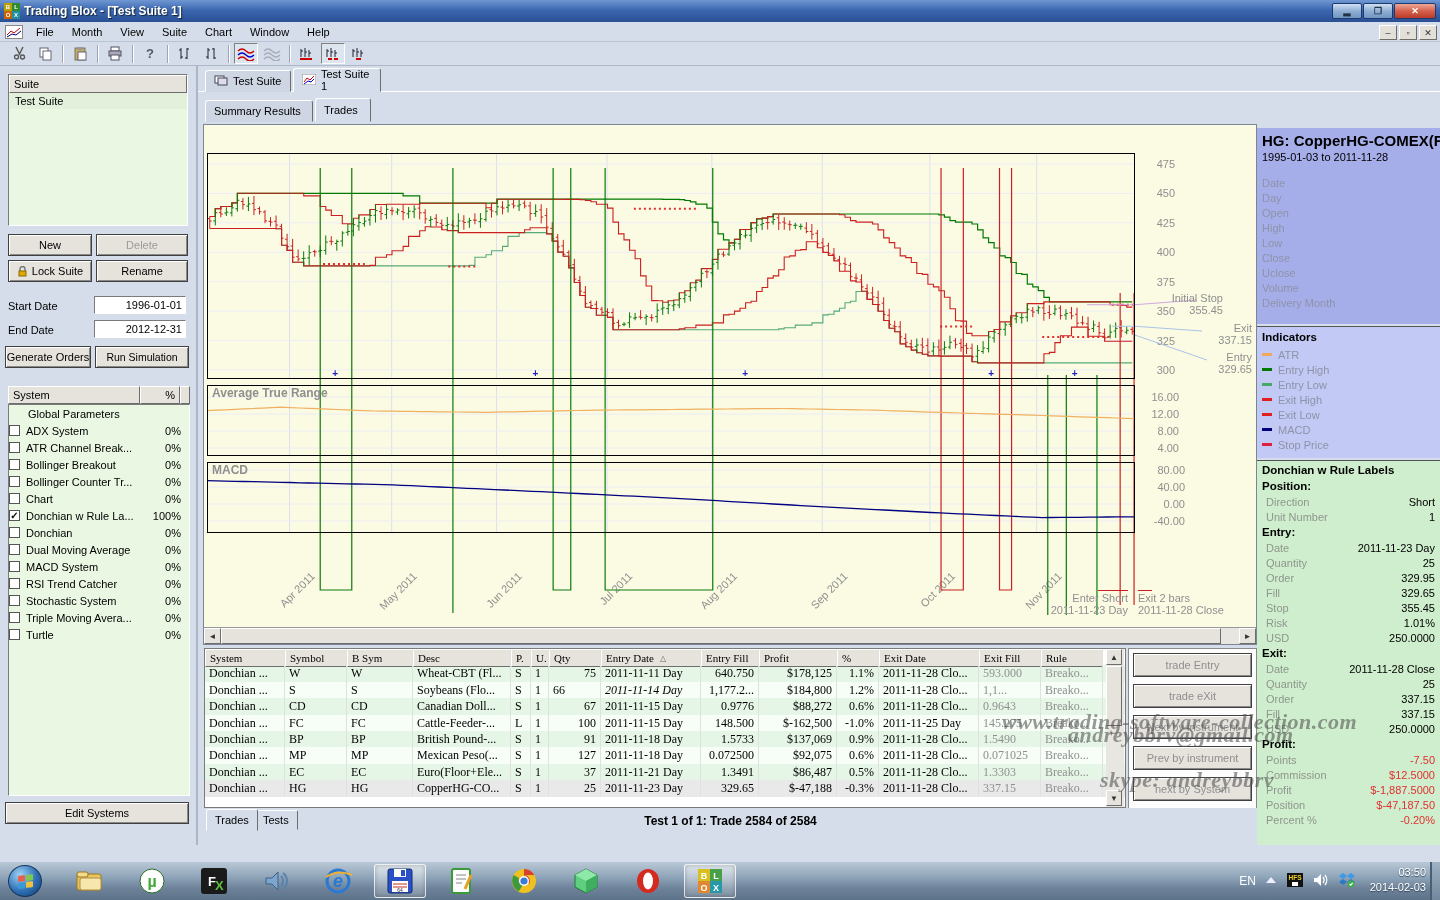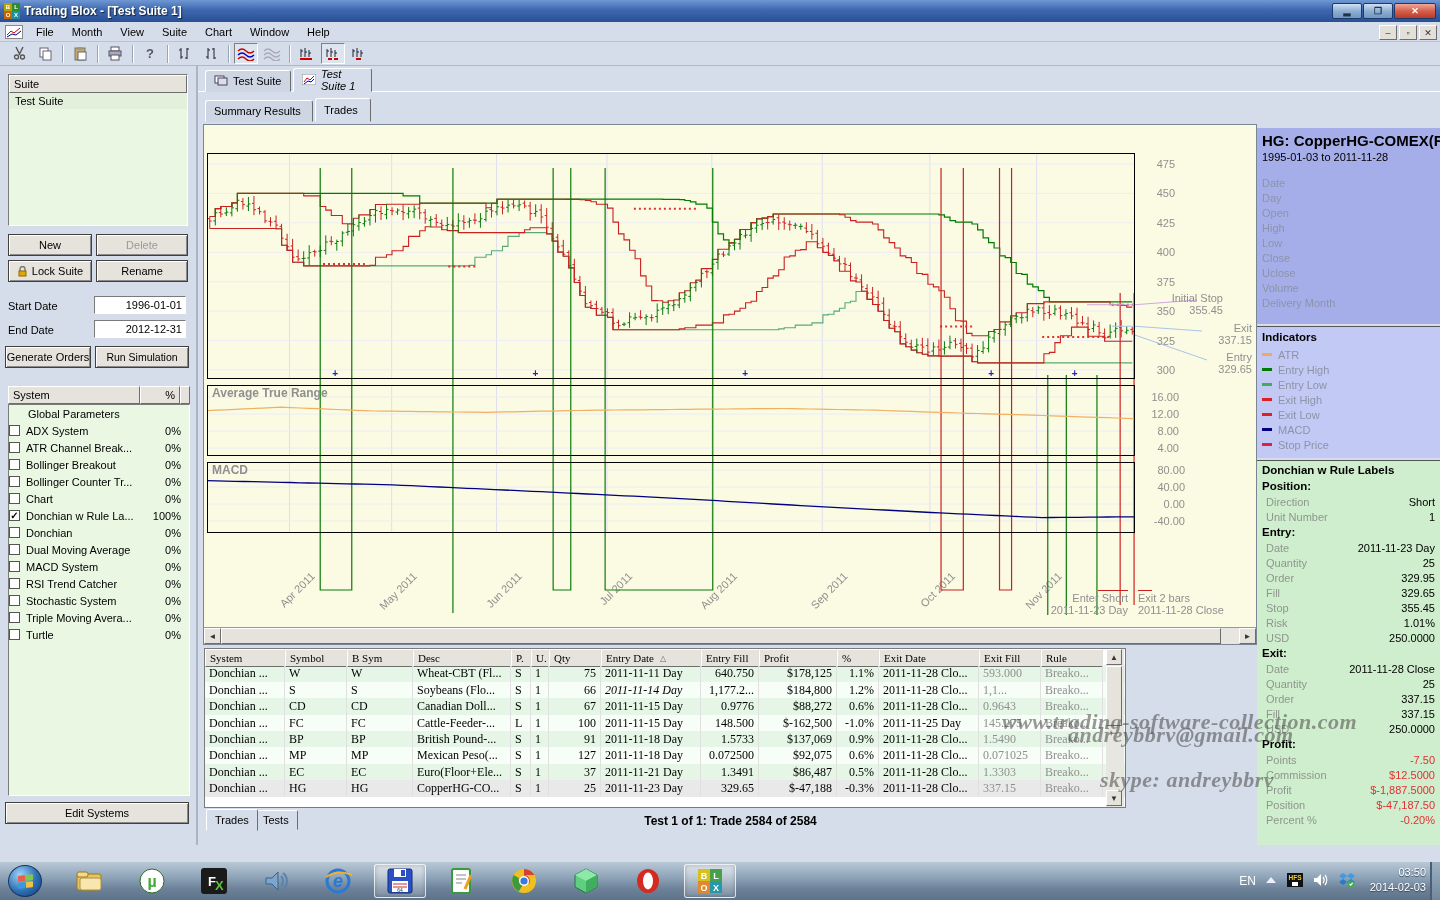--- a/index.html
+++ b/index.html
@@ -354,21 +354,21 @@
 
   <div class="abs tabline" style="left:198px;top:91px;width:1242px;"></div>
   <div id="main-tabs">
       <div class="tab" style="left: 205px; top: 70px; width: 86px;">
         <span style="margin-right: 5px;"><svg width="14" height="11" viewBox="0 0 14 11">
             <rect x="1" y="1" width="9" height="7" fill="#fff" stroke="#445"></rect>
             <rect x="4" y="3" width="9" height="7" fill="#dde" stroke="#445"></rect>
           </svg></span>
         <span>Test Suite</span>
       </div>
-      <div class="tab active" style="left: 293px; top: 68px; width: 79px; font-style: italic;">
+      <div class="tab active" style="left: 293px; top: 68px; width: 88px;">
         <span style="margin-right: 5px;"><svg width="14" height="11" viewBox="0 0 14 11">
             <rect x="0" y="0" width="14" height="11" fill="#fff" stroke="#888"></rect>
             <polyline points="2,8 5,4 8,6 12,2" stroke="#c00" fill="none"></polyline>
             <polyline points="2,10 6,7 9,8 12,5" stroke="#00c" fill="none"></polyline>
           </svg></span>
         <span>Test Suite 1</span>
       </div>
     </div>
   <div id="sub-tabs">
       <div class="tab" style="left: 205px; top: 100px; width: 108px;">Summary Results</div>
@@ -1186,21 +1186,21 @@
         <div class="tcell" style="width: 62px; line-height: 16px; color: rgb(143, 143, 143);">593.000</div>
         <div class="tcell" style="width: 62px; line-height: 16px; color: rgb(143, 143, 143);">Breako...</div>
       </div>
       <div class="trow" style="background: rgb(247, 253, 247);">
         <div class="tcell" style="width: 80px; line-height: 16px;">Donchian ...</div>
         <div class="tcell" style="width: 62px; line-height: 16px;">S</div>
         <div class="tcell" style="width: 66px; line-height: 16px;">S</div>
         <div class="tcell" style="width: 98px; line-height: 16px;">Soybeans (Flo...</div>
         <div class="tcell" style="width: 20px; line-height: 16px;">S</div>
         <div class="tcell" style="width: 18px; line-height: 16px;">1</div>
-        <div class="tcell" style="width: 52px; line-height: 16px; text-align: right;">66</div>
+        <div class="tcell" style="width: 52px; line-height: 16px; text-align: left;">66</div>
         <div class="tcell" style="width: 100px; line-height: 16px; font-style: italic;">2011-11-14 Day</div>
         <div class="tcell" style="width: 58px; line-height: 16px; text-align: right;">1,177.2...</div>
         <div class="tcell" style="width: 78px; line-height: 16px; text-align: right;">$184,800</div>
         <div class="tcell" style="width: 42px; line-height: 16px; text-align: right;">1.2%</div>
         <div class="tcell" style="width: 100px; line-height: 16px;">2011-11-28 Clo...</div>
         <div class="tcell" style="width: 62px; line-height: 16px; color: rgb(143, 143, 143);">1,1...</div>
         <div class="tcell" style="width: 62px; line-height: 16px; color: rgb(143, 143, 143);">Breako...</div>
       </div>
       <div class="trow" style="background: rgb(230, 246, 230);">
         <div class="tcell" style="width: 80px; line-height: 16px;">Donchian ...</div>
@@ -1298,20 +1298,28 @@
         <div class="tcell" style="width: 62px; line-height: 16px; color: rgb(143, 143, 143);">337.15</div>
         <div class="tcell" style="width: 62px; line-height: 16px; color: rgb(143, 143, 143);">Breako...</div>
       </div>
     </div>
   <div class="abs vscroll">
     <div class="sbtn" style="width:16px;">▲</div>
     <div class="sthumb" style="width:16px;height:60px;margin-top:1px;"></div>
     <div class="sbtn" style="width:16px;position:absolute;bottom:1px;">▼</div>
   </div>
 
+  <div class="abs navpanel" id="nav-panel">
+      <div class="btn3 navbtn" style="top: 4px;">trade Entry</div>
+      <div class="btn3 navbtn" style="top: 35px;">trade eXit</div>
+      <div class="btn3 navbtn" style="top: 66px;">Next by instrument</div>
+      <div class="btn3 navbtn" style="top: 97px;">Prev by instrument</div>
+      <div class="btn3 navbtn" style="top: 128px;">next by System</div>
+      <div class="btn3 navbtn" style="top: 159px;">prev by sYstem</div>
+    </div>
 
   <div class="abs bottombar">
     <div id="bottom-tabs">
         <div class="btab" style="left: 2px; top: 1px; height: 22px; z-index: 2;">Trades</div>
         <div class="btab" style="left: 50px;">Tests</div>
       </div>
     <div class="teststatus">Test 1 of 1: Trade 2584 of 2584</div>
   </div>
 
 

